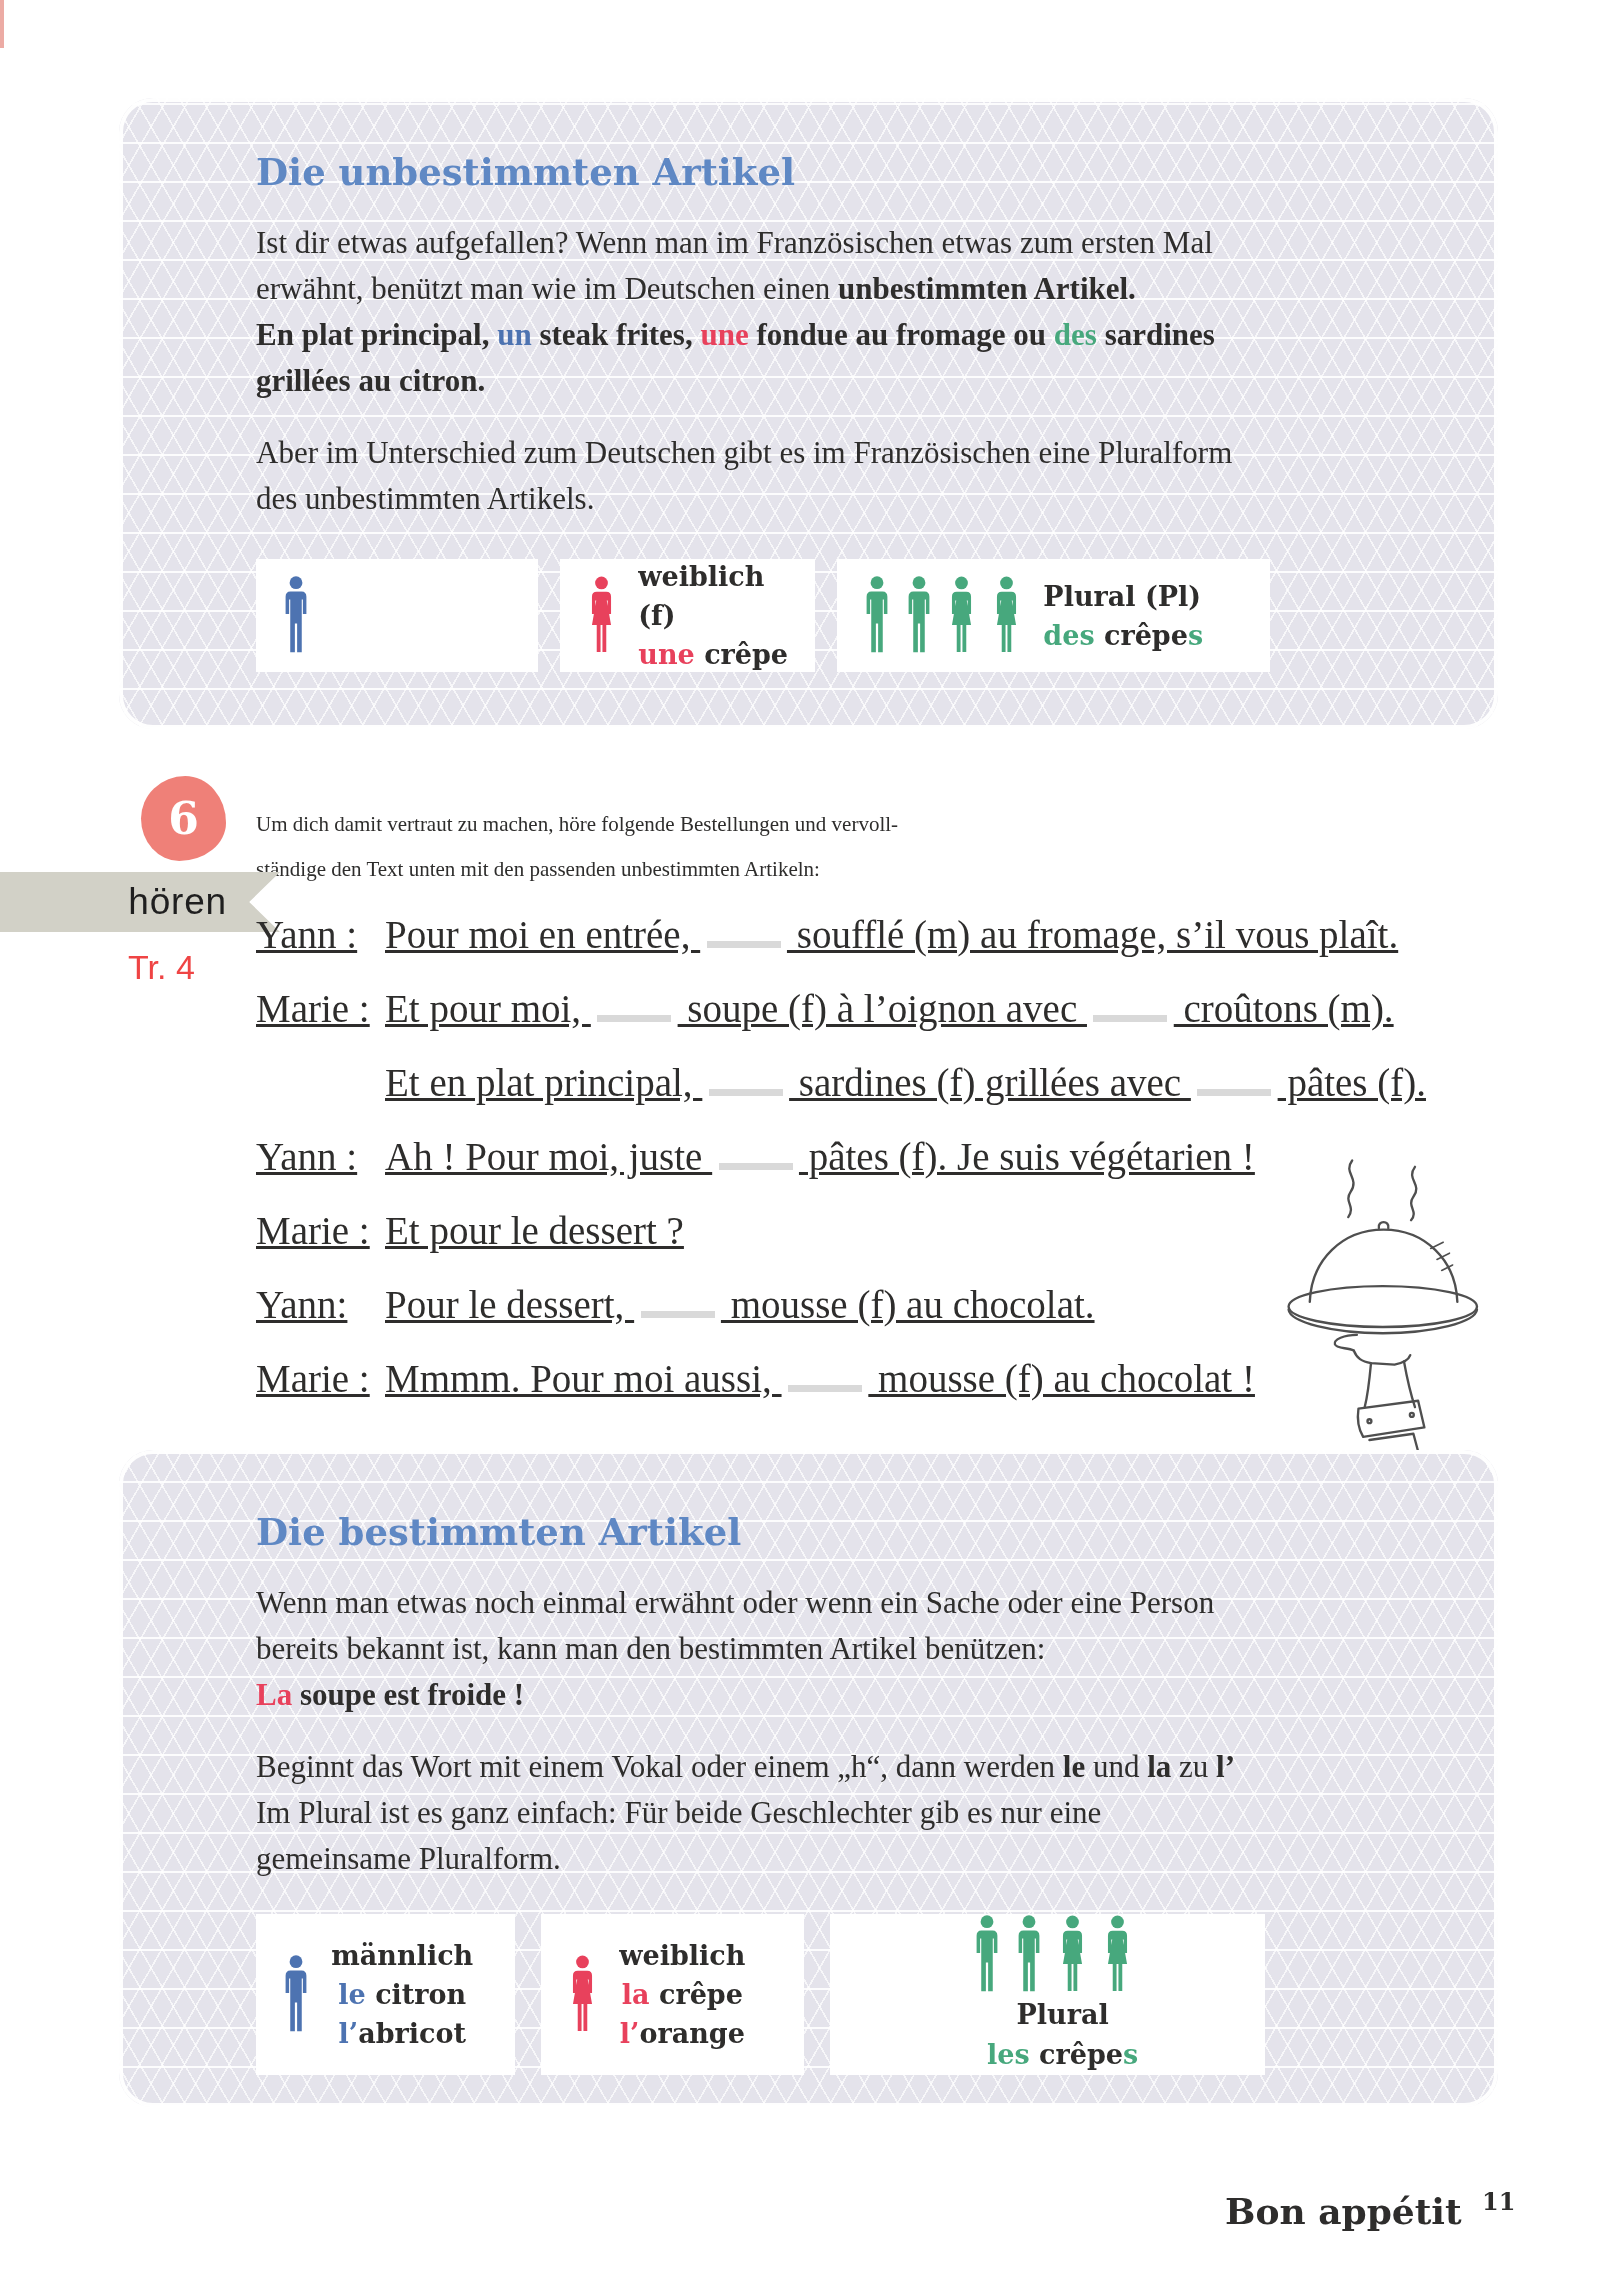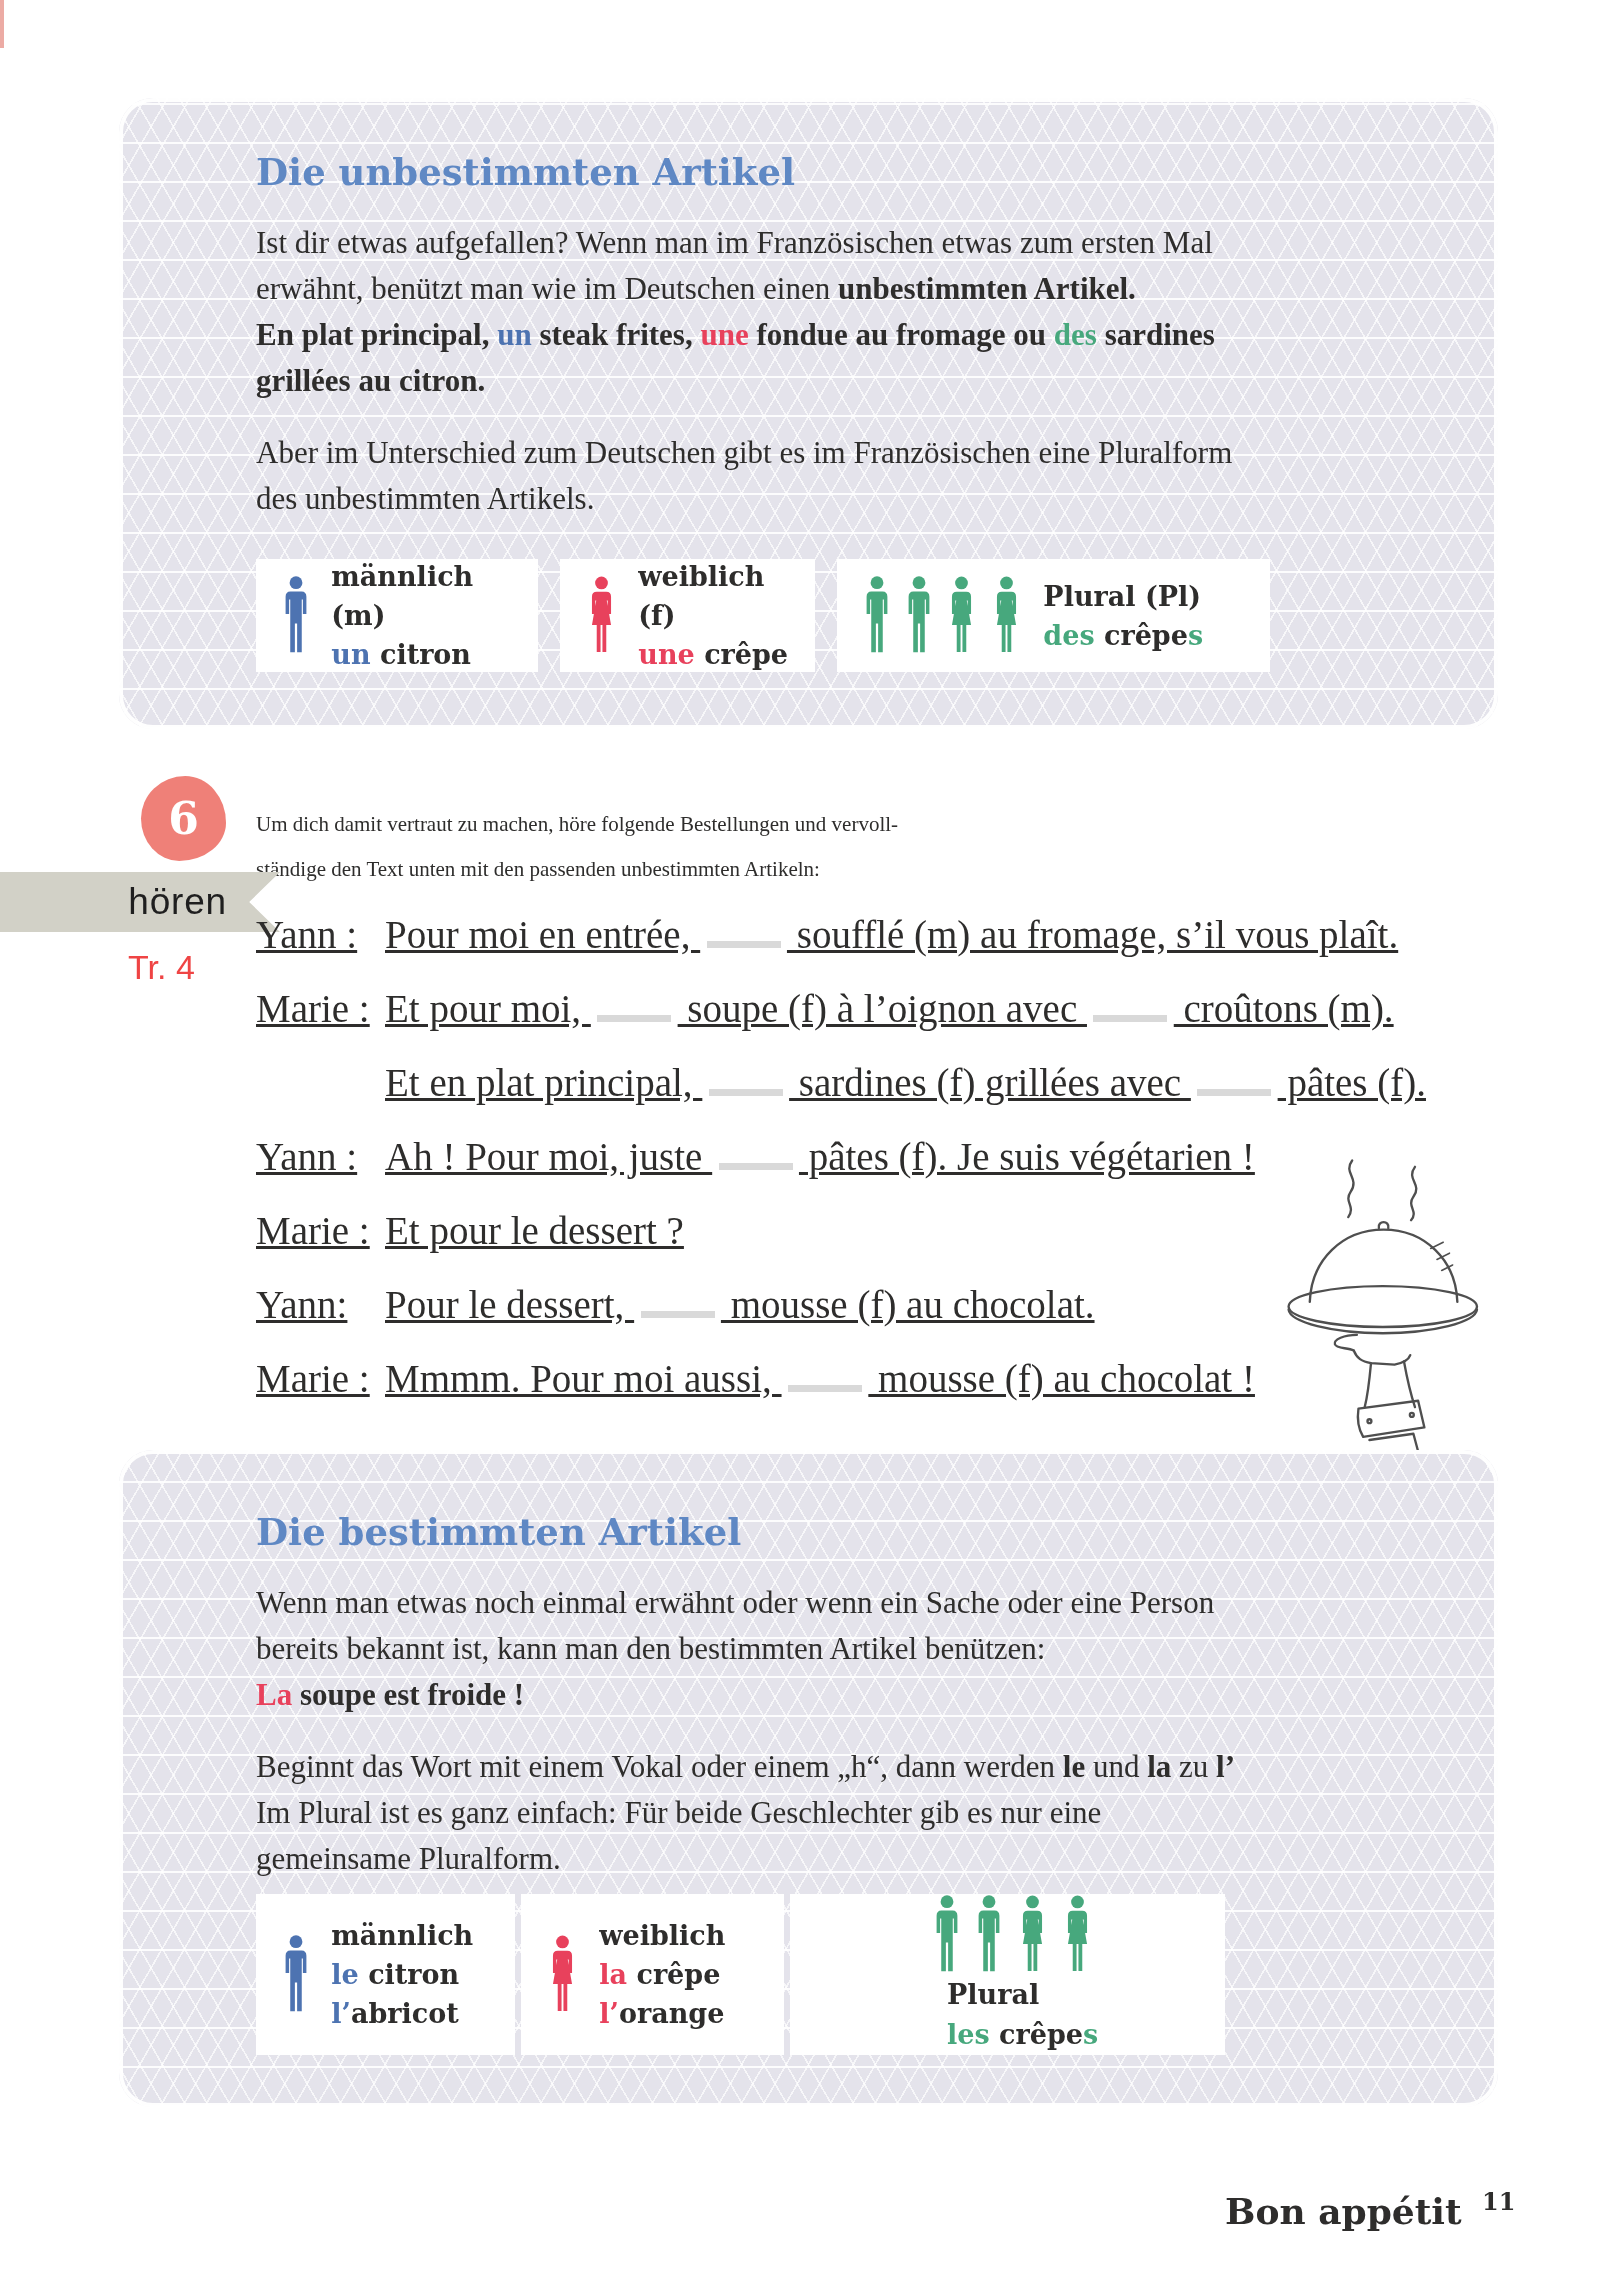--- a/index.html
+++ b/index.html
@@ -26,21 +26,21 @@
   .box-par{font-size:31px;line-height:46px;margin:26px 0 0 0;}
   .seg-b{font-weight:700;}
   .seg-blue{font-weight:700;color:var(--article_blue,#4d73b1);}
   .seg-red{font-weight:700;color:var(--article_red,#e8415c);}
   .seg-green{font-weight:700;color:var(--article_green,#47a87d);}
   .seg-blank{display:inline-block;width:74px;height:7.3px;background:var(--blank_gray,#d9d9d9);
     margin:0 6.4px;vertical-align:baseline;}
   
   .cards-row{display:flex;align-items:flex-start;}
   .cards-row1{margin-top:37px;gap:22px;}
-  .cards-row2{margin-top:12px;gap:6px;}
+  .cards-row2{margin-top:32px;gap:26px;text-align:center;}
   .card{background:#fff;display:flex;align-items:center;box-sizing:border-box;padding:0 13px 0 24px;}
   .cards-row1 .card{height:113px;}
   .cards-row2 .card{height:161px;}
   .cards-row1 .card:nth-child(1){width:282px;}
   .cards-row1 .card:nth-child(2){width:255px;}
   .cards-row1 .card:nth-child(3){width:433px;}
   .cards-row2 .card:nth-child(1){width:259px;}
   .cards-row2 .card:nth-child(2){width:263px;}
   .cards-row2 .card:nth-child(3){width:435px;flex-direction:column;}
   .card-icons{display:flex;gap:9.7px;align-items:flex-end;flex:0 0 auto;}
@@ -100,24 +100,20 @@
 <section class="pattern-box box1">
   <h2 class="box-title">Die unbestimmten Artikel</h2>
   <p class="box-par"><span>Ist dir etwas aufgefallen? Wenn man im Französischen etwas zum ersten Mal</span><br><span>erwähnt, benützt man wie im Deutschen einen </span><span class="seg-b">unbestimmten Artikel.</span><br><span class="seg-b">En plat principal, </span><span class="seg-blue">un</span><span class="seg-b"> steak frites, </span><span class="seg-red">une</span><span class="seg-b"> fondue au fromage ou </span><span class="seg-green">des</span><span class="seg-b"> sardines</span><br><span class="seg-b">grillées au citron</span><span class="seg-b">.</span></p>
   <p class="box-par"><span>Aber im Unterschied zum Deutschen gibt es im Französischen eine Pluralform</span><br><span>des unbestimmten Artikels.</span></p>
   <div class="cards-row cards-row1">
       <div class="card">
         <div class="card-icons icon-blue">
           <svg class="pict pict-man" viewBox="0 0 40 100">
             <use href="#i-man"></use>
           </svg>
-        </div>
-        <div class="card-text">
-          <div class="card-label">männlich (m)</div>
-          <div class="card-word"><span class="seg-blue">un </span><span class="seg-b">citron</span></div>
         </div>
       </div>
       <div class="card">
         <div class="card-icons icon-red">
           <svg class="pict pict-woman" viewBox="0 0 44 100">
             <use href="#i-woman"></use>
           </svg>
         </div>
         <div class="card-text">
           <div class="card-label">weiblich (f)</div>

